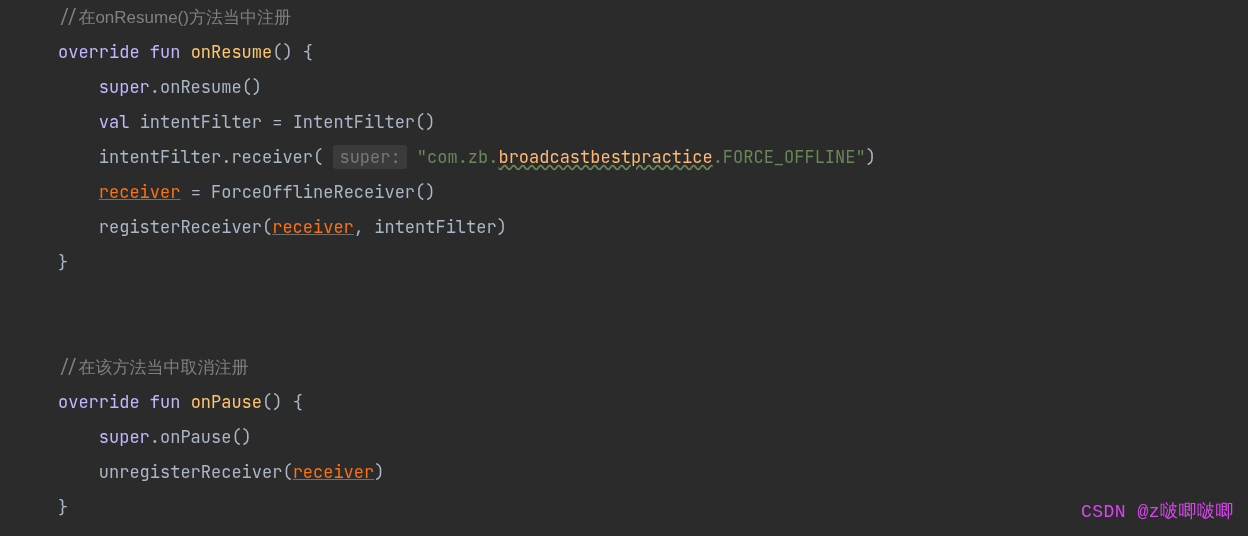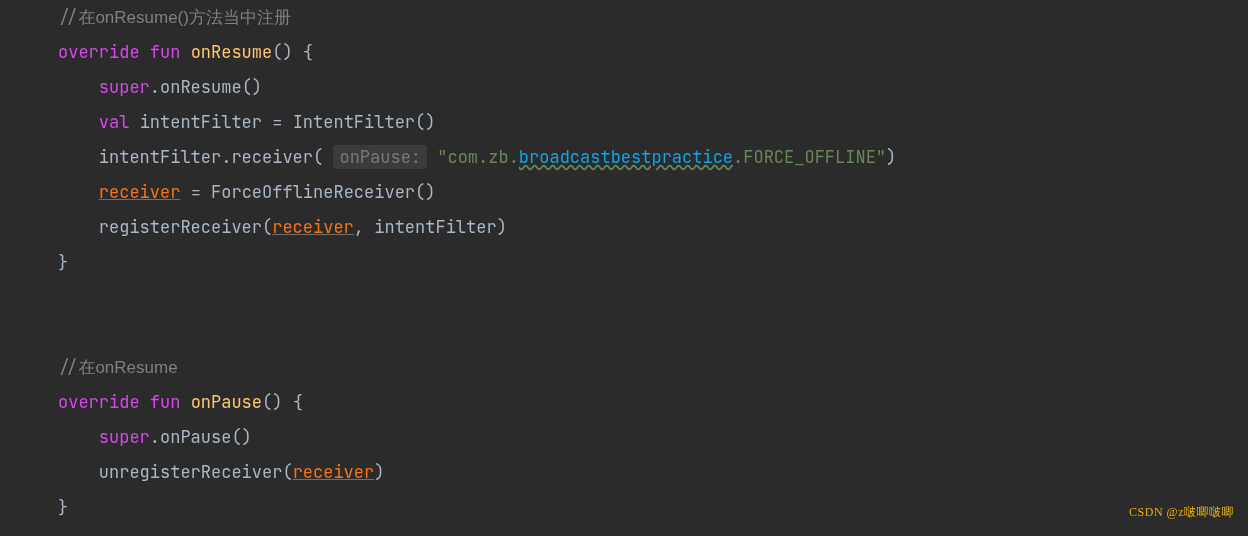--- a/index.html
+++ b/index.html
@@ -13,51 +13,51 @@
     height: 536px;
     overflow: hidden;
     position: relative;
   }
   pre {
     margin: 0;
     padding: 0 0 0 58px;
     white-space: pre;
     font-family: inherit;
   }
-  .kw    { color: #d946ef; }   
+  .kw    { color: #c4b5fd; }   
   .str   { color: #6a8759; }   
   .cmt   { color: #808080; }   
   .cmtcn { color: #808080; font-family: "PingFang SC","Microsoft YaHei",sans-serif; }
   .hint  { color: #787878; background:#3b3b3b; padding:1px 6px; border-radius:3px; }
   .ref   { color: #f97316; text-decoration: underline; text-decoration-color:#707070; }
-  .wavy  { color:#0ea5e9; text-decoration: underline wavy #6a8759; }
+  .wavy  { color:#fdba74; text-decoration: underline wavy #6a8759; }
   .fnname{ color:#ffc66d; }
   .plain { color:#a9b7c6; }
   .paren { color:#a9b7c6; }
   .watermark {
     position:absolute;
     bottom:6px; right:14px;
-    color:#eab308;
-    font-family: Liberation Serif, serif;
-    font-size:12px;
+    color:#d946ef;
+    font-family: Liberation Mono, monospace;
+    font-size:18px;
     letter-spacing:0.5px;
   }
 </style>
 </head>
 <body>
 
 <pre><span class="cmt"><span>//</span><span class="cmtcn">在onResume()</span><span class="cmtcn">方法当中注册</span></span>
 <span class="kw">override</span> <span class="kw">fun</span> <span class="fnname">onResume</span><span class="paren">()</span> <span class="paren">{</span>
     <span class="kw">super</span><span class="plain">.</span><span class="plain">onResume</span><span class="paren">()</span>
     <span class="kw">val</span> <span class="plain">intentFilter</span> <span class="plain">=</span> <span class="plain">IntentFilter</span><span class="paren">()</span>
-    <span class="plain">intentFilter</span><span class="plain">.</span><span class="plain">receiver</span><span class="paren">(</span> <span class="hint">onPause:</span> <span class="str"><span>"com.zb.</span><span class="wavy">broadcastbestpractice</span><span>.FORCE_OFFLINE"</span></span><span class="paren">)</span>
+    <span class="plain">intentFilter</span><span class="plain">.</span><span class="plain">receiver</span><span class="paren">(</span> <span class="hint">super:</span> <span class="str"><span>"com.zb.</span><span class="wavy">broadcastbestpractice</span><span>.FORCE_OFFLINE"</span></span><span class="paren">)</span>
     <span class="ref">receiver</span> <span class="plain">=</span> <span class="plain">ForceOfflineReceiver</span><span class="paren">()</span>
     <span class="plain">registerReceiver</span><span class="paren">(</span><span class="ref">receiver</span><span class="plain">,</span> <span class="plain">intentFilter</span><span class="paren">)</span>
 <span class="paren">}</span>
 
 
-<span class="cmt"><span>//</span><span class="cmtcn">在onResume</span></span>
+<span class="cmt"><span>//</span><span class="cmtcn">在该方法当中取消注册</span></span>
 <span class="kw">override</span> <span class="kw">fun</span> <span class="fnname">onPause</span><span class="paren">()</span> <span class="paren">{</span>
     <span class="kw">super</span><span class="plain">.</span><span class="plain">onPause</span><span class="paren">()</span>
     <span class="plain">unregisterReceiver</span><span class="paren">(</span><span class="ref">receiver</span><span class="paren">)</span>
 <span class="paren">}</span></pre>
 
 <div class="watermark">CSDN @z啵唧啵唧</div>
 
 </body></html>

